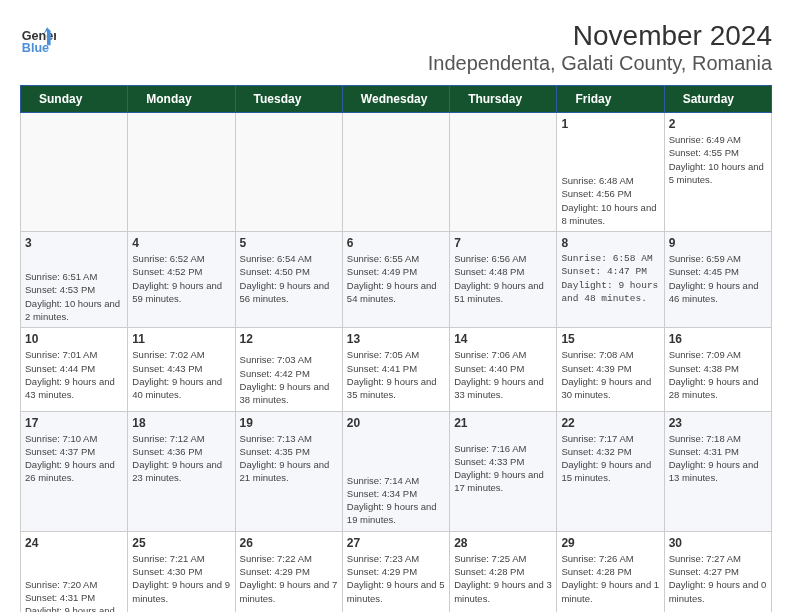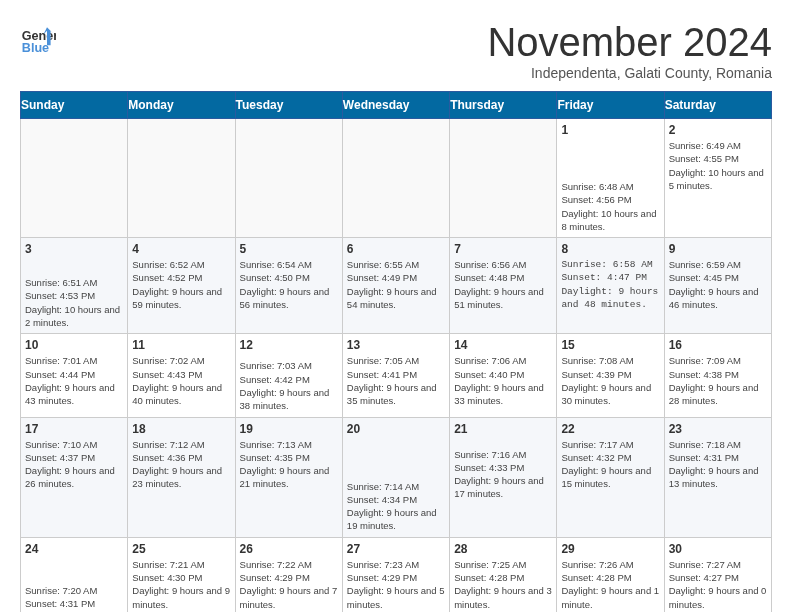--- a/index.html
+++ b/index.html
@@ -22,39 +22,39 @@
       gap: 6px;
     }
     .logo-icon {
       width: 36px;
       height: 36px;
     }
     .title-block {
       text-align: right;
     }
     .month-title {
-      font-size: 40px;
+      font-size: 28px;
       font-weight: normal;
       color: #333;
     }
     .subtitle {
-      font-size: 14px;
+      font-size: 20px;
       color: #555;
     }
     table {
       width: 100%;
       border-collapse: collapse;
       table-layout: fixed;
     }
     thead tr th {
-      background: #0369a1;
+      background: #14532d;
       color: #fff;
       font-size: 12px;
       font-weight: bold;
-      padding: 6px 0;
+      padding: 6px 18px;
       text-align: left;
       border: 1px solid #2a5a9f;
     }
     tbody tr td {
       border: 1px solid #ccc;
       vertical-align: top;
       padding: 4px;
       font-size: 10px;
       color: #333;
       height: 80px;

